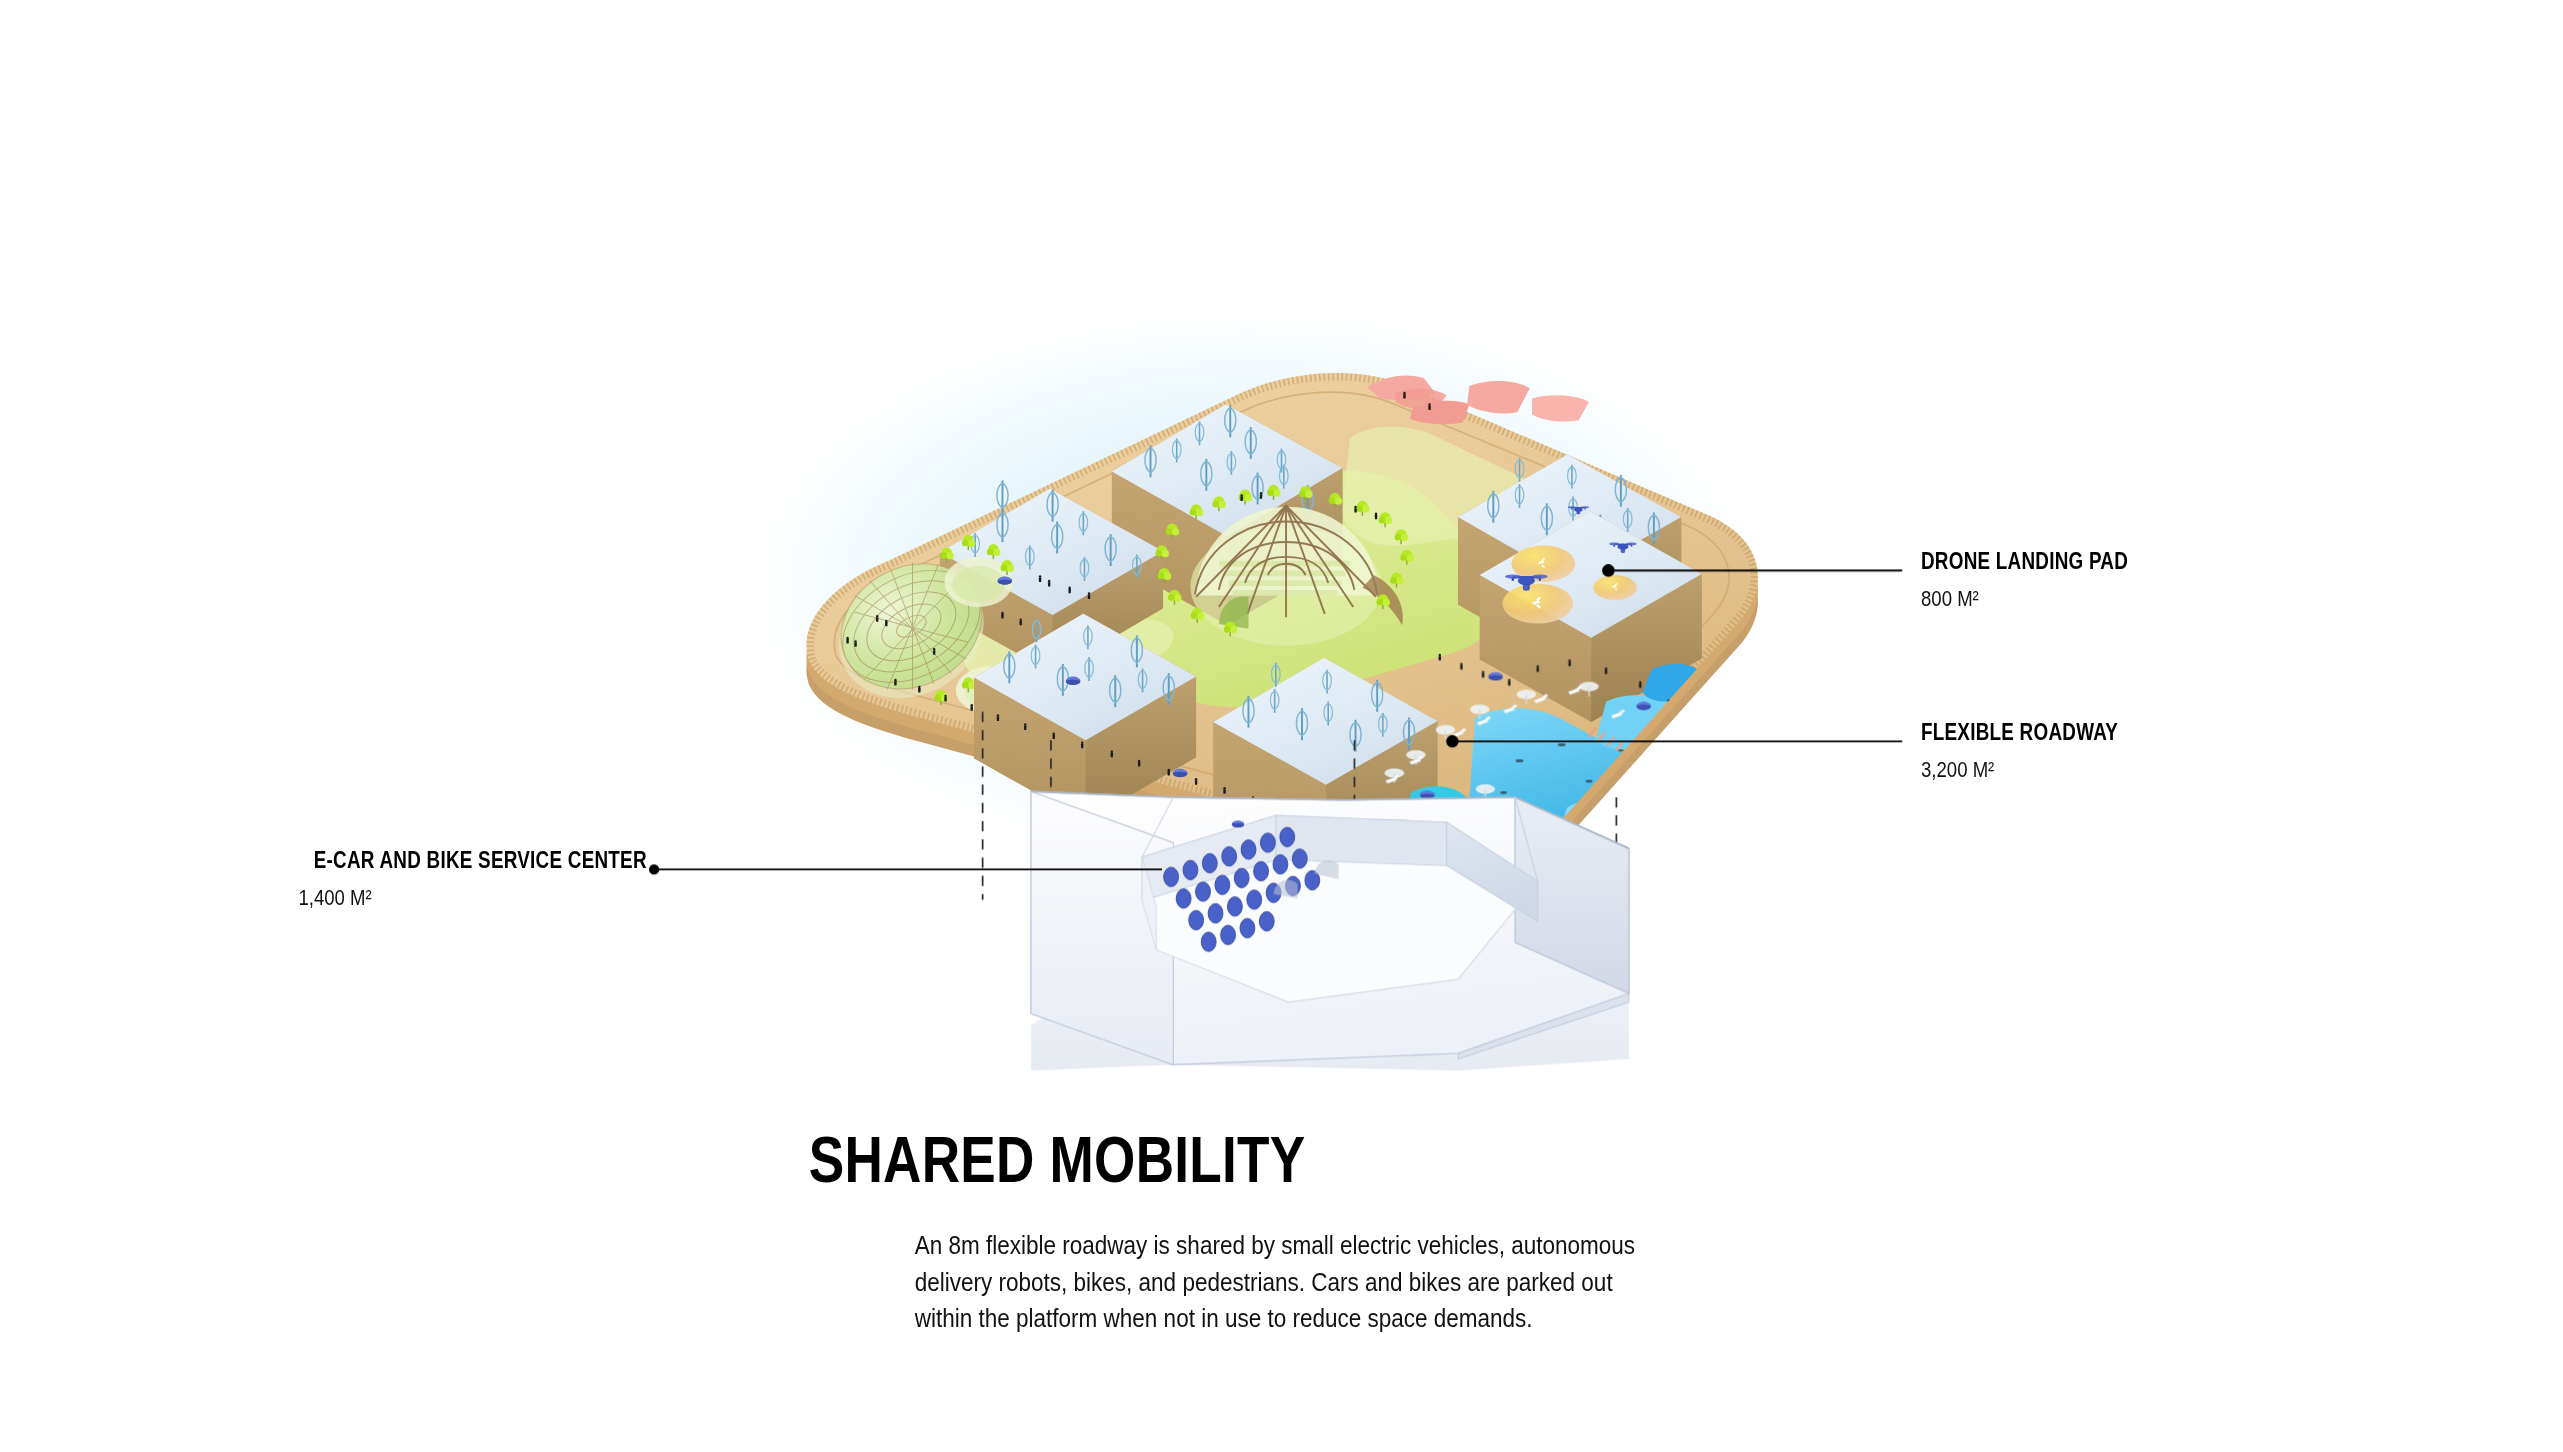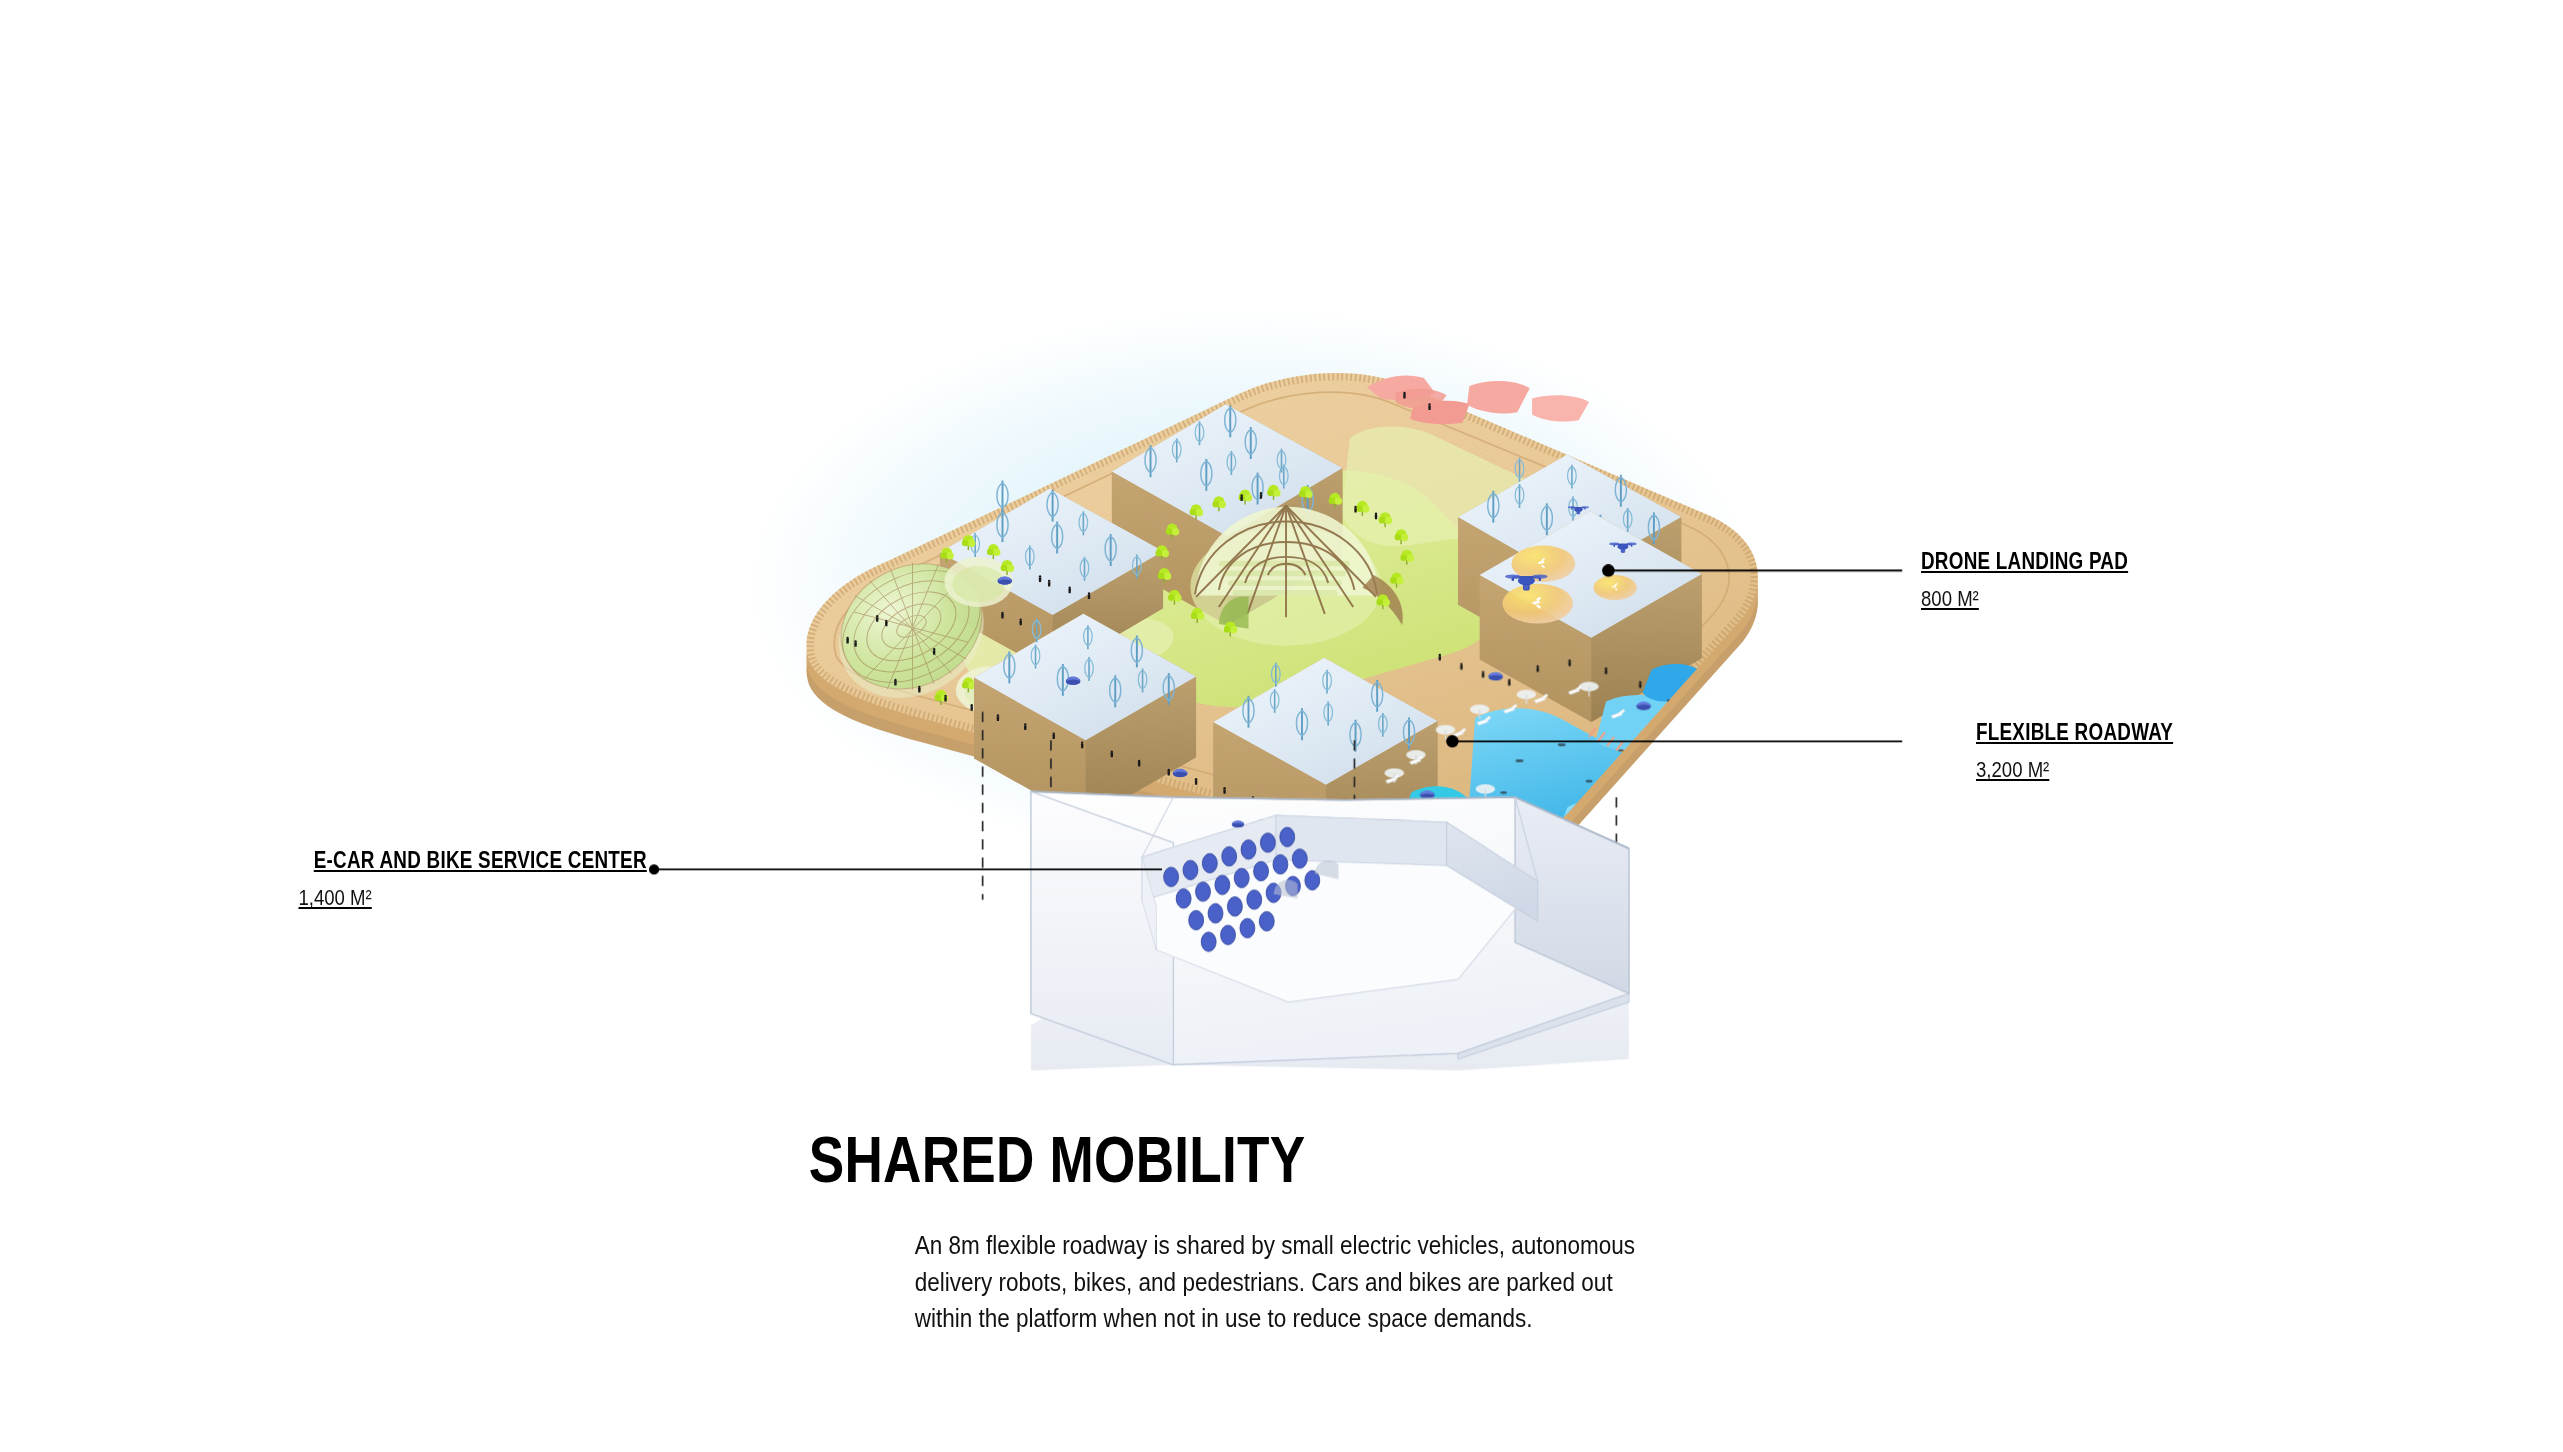--- a/index.html
+++ b/index.html
@@ -18,39 +18,39 @@
     position:absolute;left:843px;top:319px;width:854px;height:513px;
     background:radial-gradient(ellipse 50% 50% at 50% 50%, #c8e9f6 0%, rgba(230,246,252,0.55) 45%, rgba(255,255,255,0) 72%);
     pointer-events:none;
   }
 
   
   #scene{position:absolute;left:0;top:0;width:2563px;height:1452px;}
   .svgfull{position:absolute;left:0;top:0;width:2563px;height:1452px;overflow:visible;}
 
   
-  .callout{position:absolute;text-decoration:underline;}
+  .callout{position:absolute;}
   .callout .ttl{
     font-family:"Liberation Sans Narrow","Liberation Sans",sans-serif;
     font-weight:bold;font-size:23px;letter-spacing:0.3px;color:#000;
     white-space:nowrap;line-height:1;transform:scaleX(0.82);
   }
   .callout .amt{
     font-family:"Liberation Sans Narrow","Liberation Sans",sans-serif;
     font-weight:400;font-size:21.6px;color:#111;white-space:nowrap;
     line-height:1;margin-top:15.4px;transform:scaleX(0.86);
   }
   .callout.right .ttl{transform-origin:left center;}
   .callout.right .amt{transform-origin:left center;}
   .callout.left{text-align:left;}
   .callout.left .ttl{transform-origin:right center;}
   .callout.left .amt{transform-origin:right center;}
 
   #callout-drone{left:1921px;top:550px;}
-  #callout-road{left:1976px;top:721px;}
+  #callout-road{left:1921px;top:721px;}
   #callout-ecar{left:245px;top:849px;width:382px;}
 
   
   #title-block{position:absolute;left:712px;top:1128px;width:1139px;text-align:left;}
   #page-title{
     font-family:"Liberation Sans Narrow","Liberation Sans",sans-serif;
     font-weight:bold;font-size:64px;letter-spacing:0.3px;color:#000;
     line-height:1;transform:scaleX(0.83);
   }
   #page-desc{

